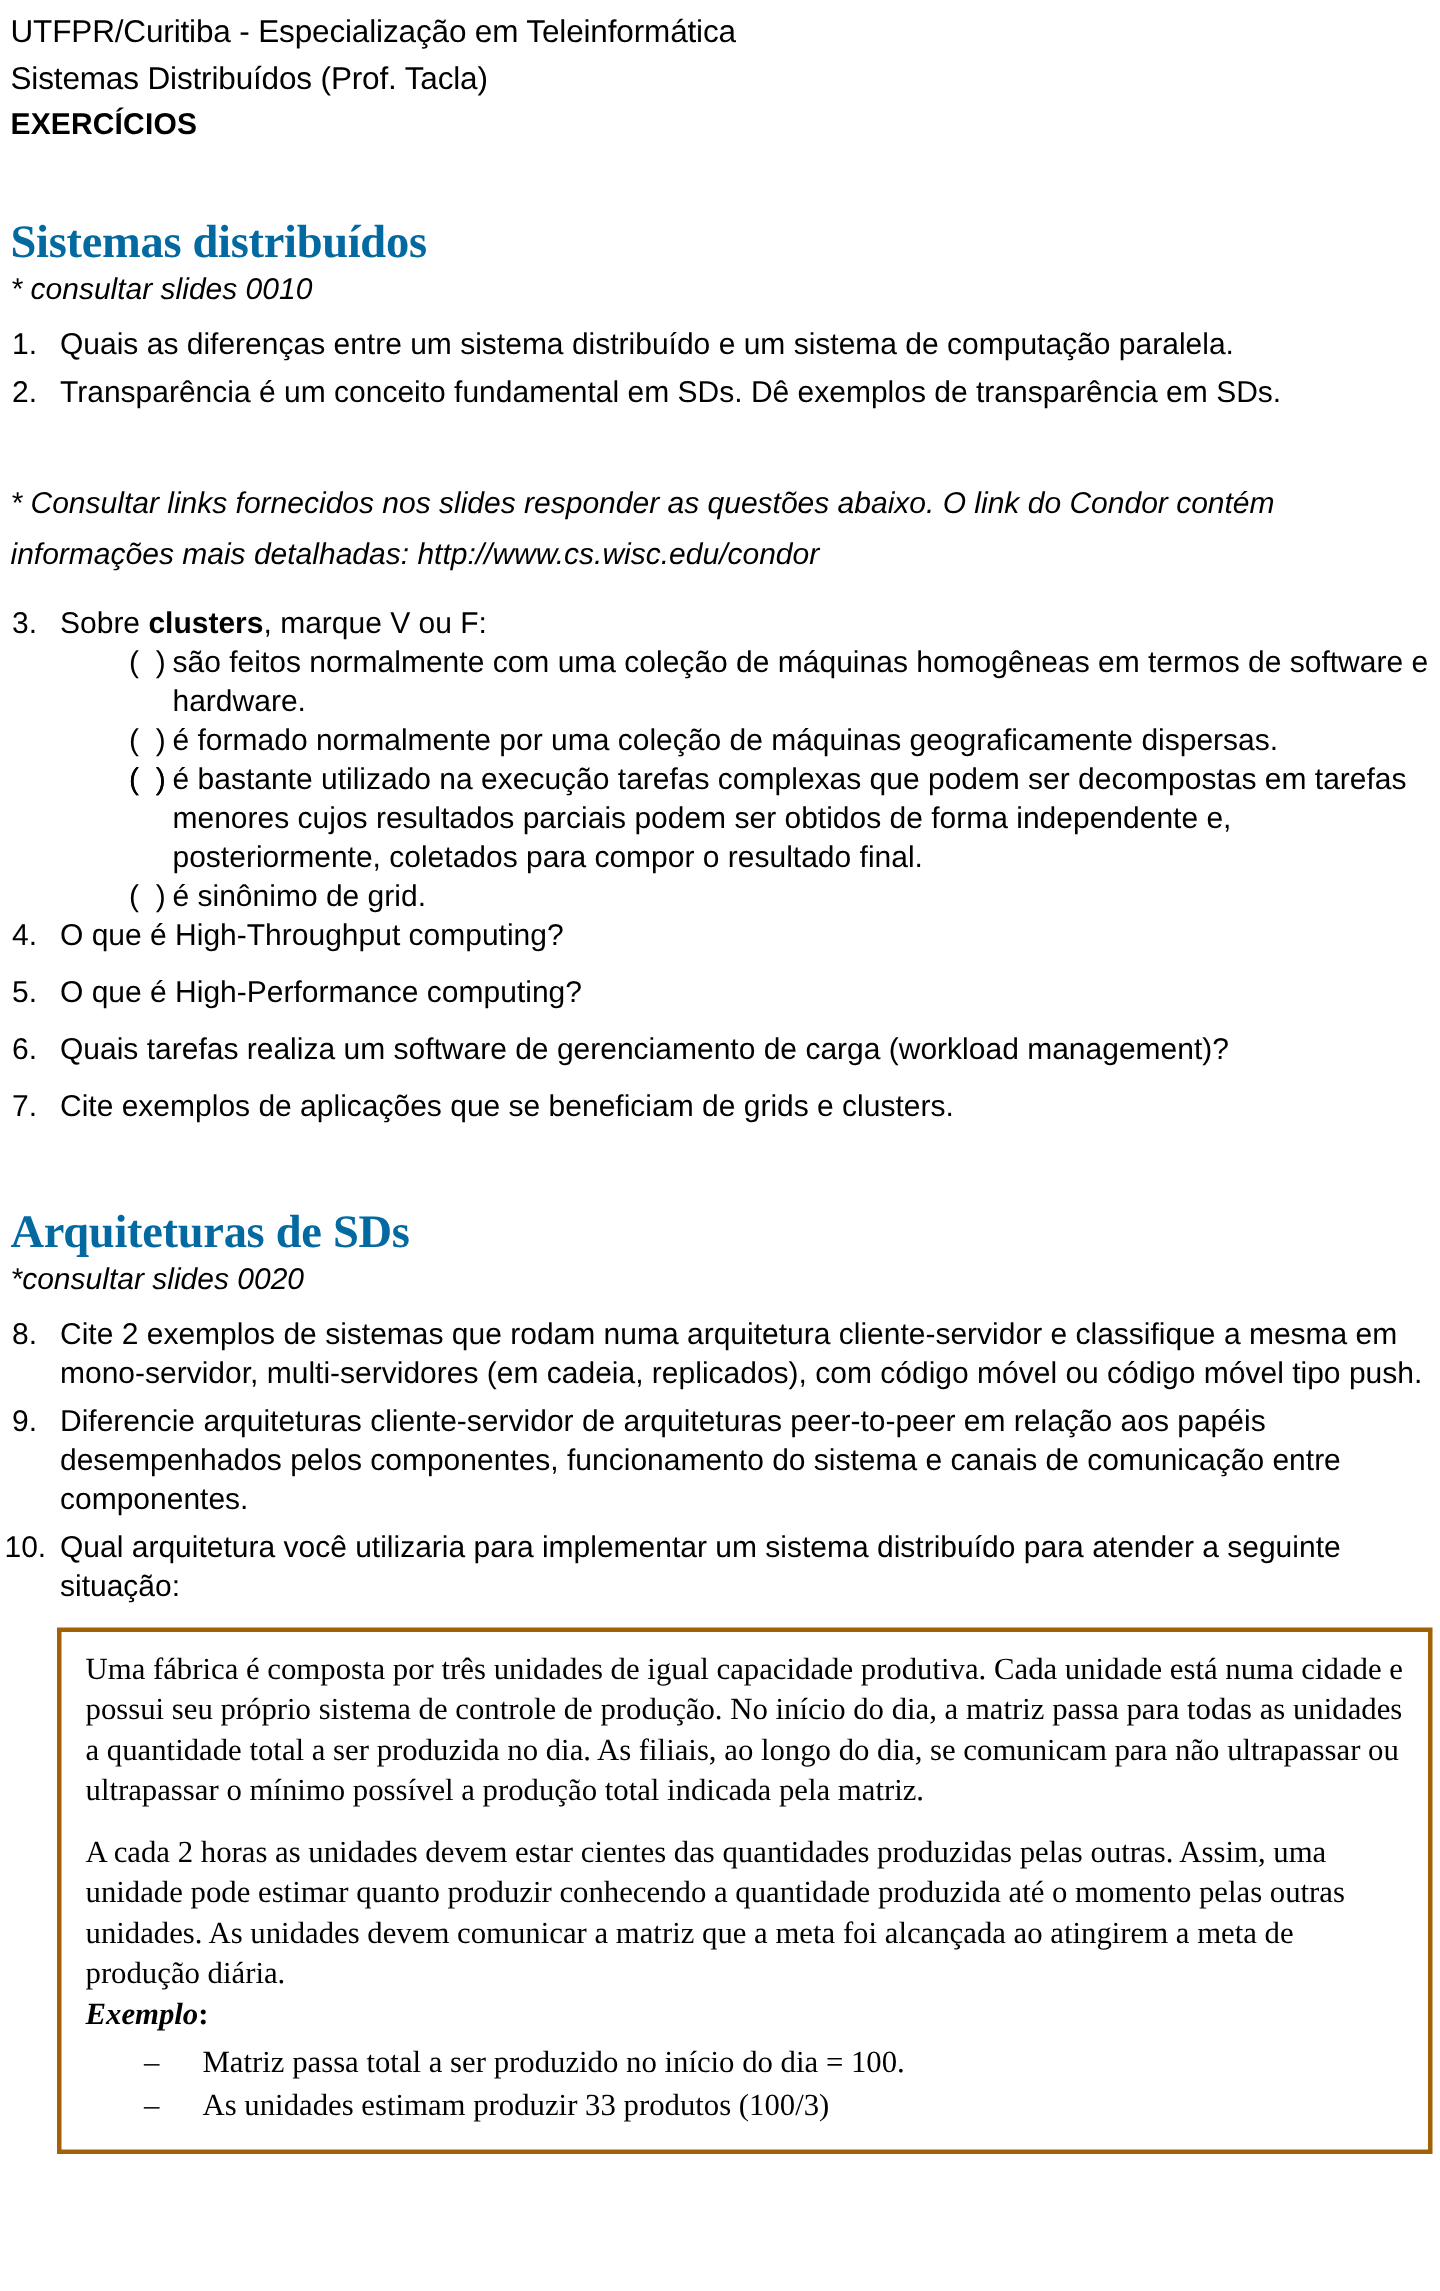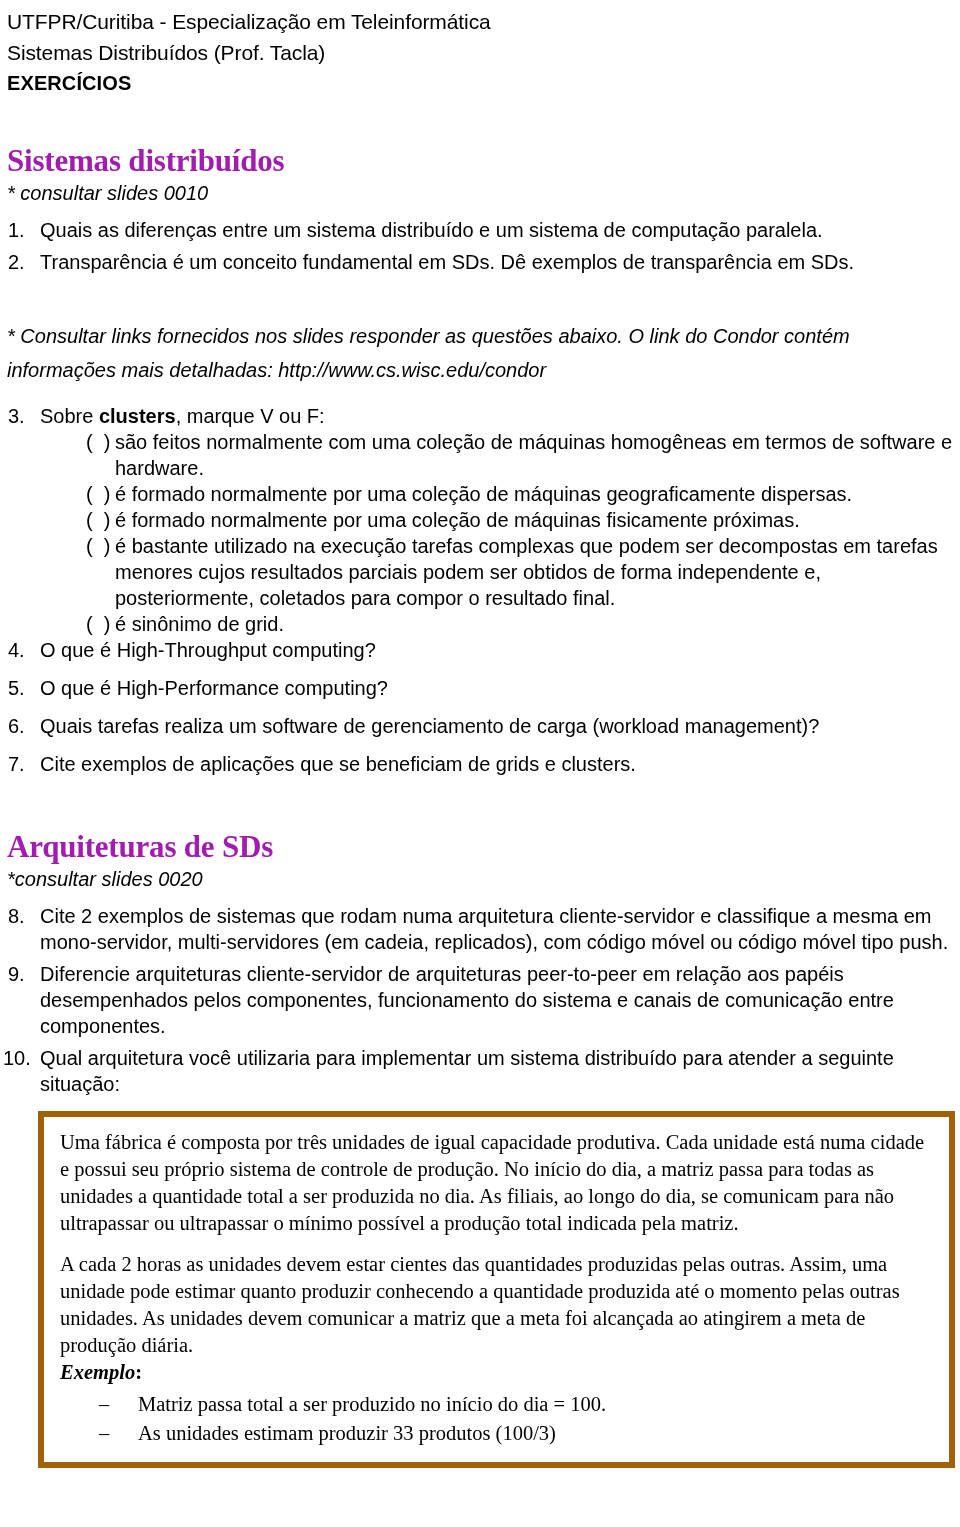--- a/index.html
+++ b/index.html
@@ -36,21 +36,21 @@
   .doc-header .hline.bold {
     font-weight: bold;
     font-size: 20px;
     letter-spacing: 0.1px;
   }
 
   
   .sec-heading {
     font-family: "Liberation Serif", serif;
     font-weight: bold;
-    color: #a21caf;
+    color: #0369a1;
     font-size: 31px;
     line-height: 36px;
     letter-spacing: -0.2px;
     margin: 0;
     padding-left: 7px;
   }
   .sec-note {
     font-style: italic;
     font-size: 20px;
     line-height: 28px;
@@ -111,21 +111,21 @@
   .sp6 { height: 6px; }
   .sp10 { height: 10px; }
   .sp12 { height: 12px; }
   .sp16 { height: 16px; }
   .sp44 { height: 44px; }
   .sp52 { height: 52px; }
 
   
   .scenario-box {
     margin: 14px 5px 0 38px;
-    border: 6px solid #a16207;
+    border: 3px solid #a16207;
     padding: 12px 14px 14px 16px;
     box-sizing: border-box;
     font-family: "Liberation Serif", serif;
     font-size: 20.5px;
     line-height: 27px;
   }
   .scenario-box p {
     margin: 0 0 14px 0;
   }
   .scenario-box p:last-of-type { margin-bottom: 0; }
@@ -199,21 +199,20 @@
         <li class="optitem">
           <span class="paren">(  )</span>
           <span>são feitos normalmente com uma coleção de máquinas homogêneas em termos de software e hardware.</span>
         </li>
         <li class="optitem">
           <span class="paren">(  )</span>
           <span>é formado normalmente por uma coleção de máquinas geograficamente dispersas.</span>
         </li>
         <li class="optitem">
           <span class="paren">(  )</span>
-          <span>é formado normalmente por uma coleção de máquinas fisicamente próximas.</span>
         </li>
         <li class="optitem">
           <span class="paren">(  )</span>
           <span>é bastante utilizado na execução tarefas complexas que podem ser decompostas em tarefas menores cujos resultados parciais podem ser obtidos de forma independente e, posteriormente, coletados para compor o resultado final.</span>
         </li>
         <li class="optitem">
           <span class="paren">(  )</span>
           <span>é sinônimo de grid.</span>
         </li>
       </ul>

